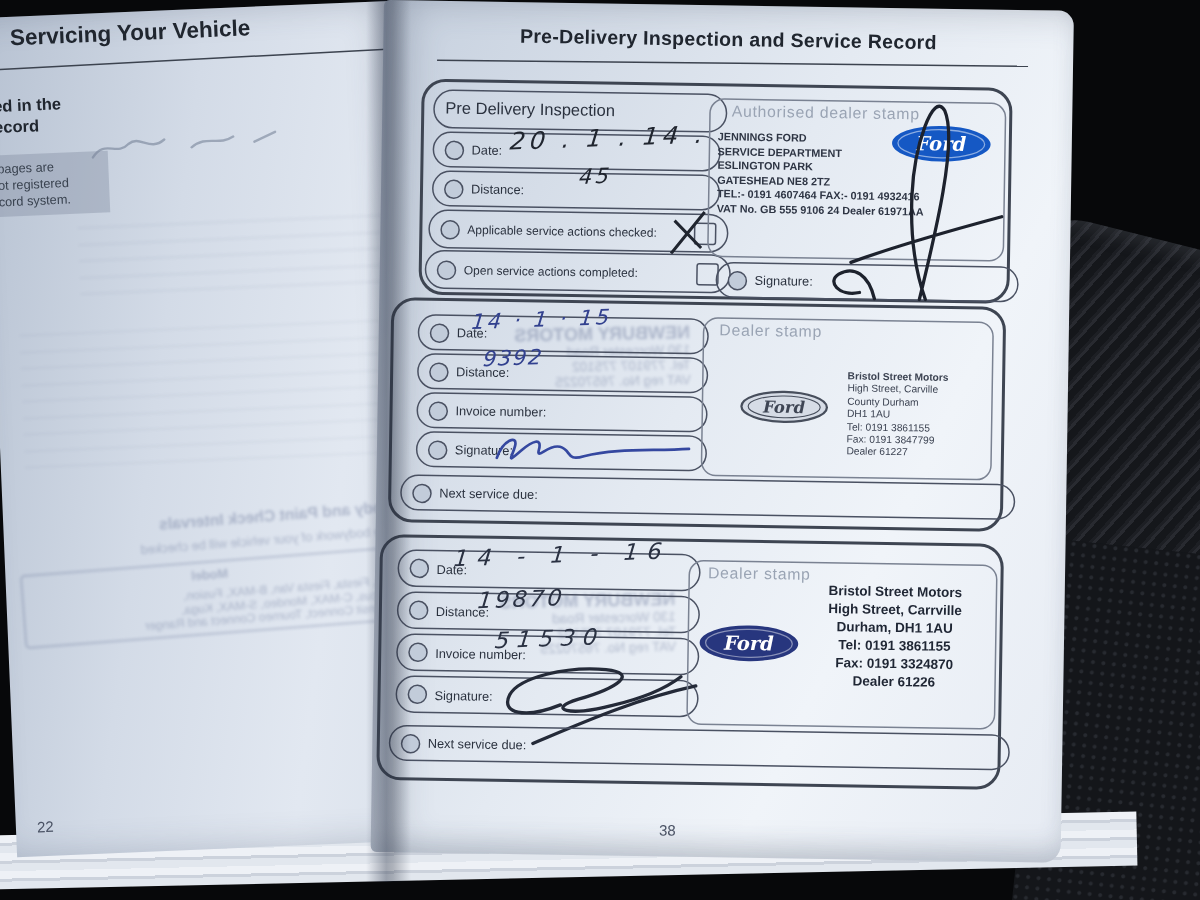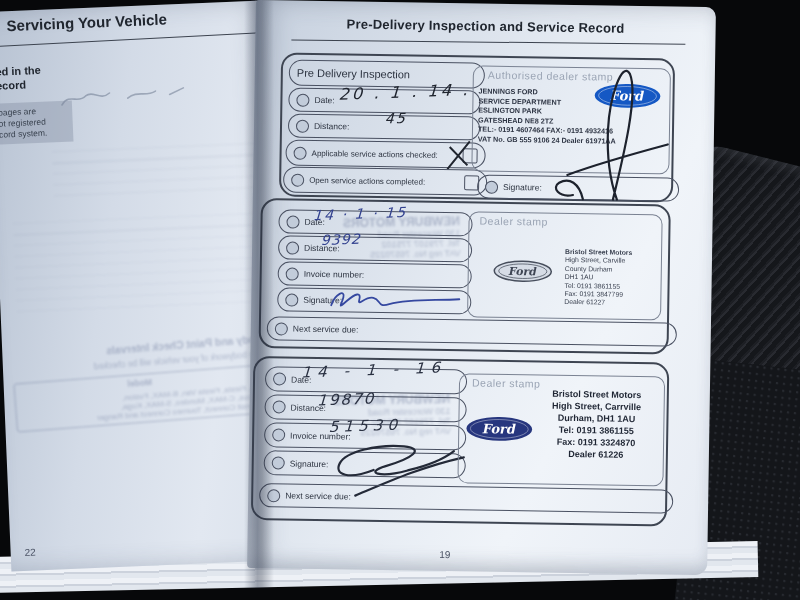--- a/index.html
+++ b/index.html
@@ -276,17 +276,17 @@
           <span>Bristol Street Motors</span>
           <span>High Street, Carrville</span>
           <span>Durham, DH1 1AU</span>
           <span>Tel: 0191 3861155</span>
           <span>Fax: 0191 3324870</span>
           <span>Dealer 61226</span>
         </div>
       </div>
     </div>
 
-    <div class="pagenum" style="left:192px;top:546px;">19</div>
+    <div class="pagenum" style="left:192px;top:546px;">38</div>
   </div>
 
   <div class="spine"></div>
 </div>
 
 </body></html>

